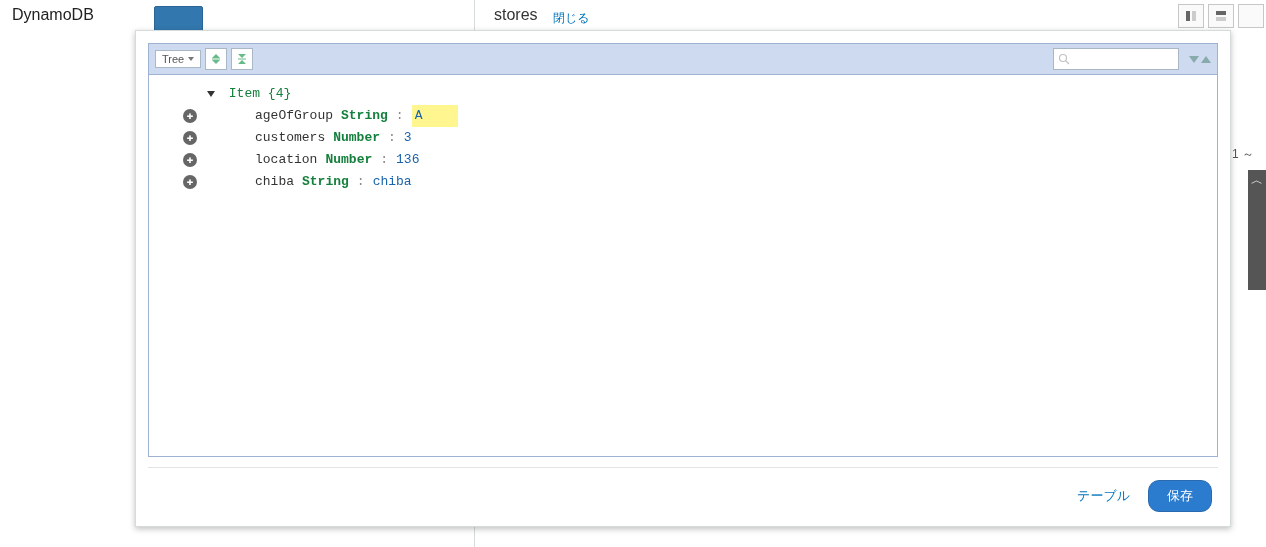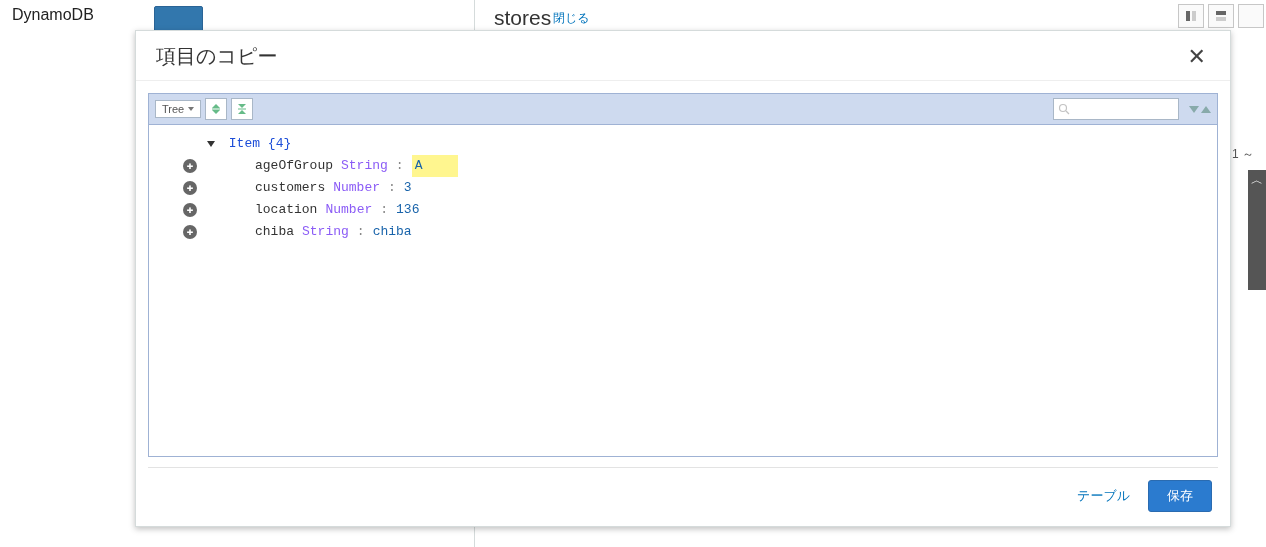--- a/index.html
+++ b/index.html
@@ -70,21 +70,21 @@
     position: absolute;
     left: 360px;
     top: 0;
     bottom: 0;
     border-left: 1px solid #d5dbdb;
   }
   .bg-tabletitle {
     position: absolute;
     left: 380px;
     top: 6px;
-    font-size: 21px;
+    font-size: 16px;
     color: #333;
     text-align: center;
   }
   .bg-close {
     position: absolute;
     left: 439px;
     top: 10px;
     font-size: 12px;
     color: #0073bb;
   }
@@ -251,40 +251,40 @@
   }
   .disclose {
     display:inline-block;
     width:0;height:0;
     border-left:4px solid transparent;
     border-right:4px solid transparent;
     border-top:6px solid #333;
     margin-right:6px;
     vertical-align: middle;
   }
-  .item-label { color:#1d4ed8; }
+  .item-label { color:#15803d; }
   .attr-row {
     display:flex;
     align-items:center;
     gap:8px;
     padding-left: 24px;
   }
   .row-add {
     width:14px;height:14px;
     border-radius:50%;
     background:#666;
     color:#fff;
     font-size:11px;
     line-height:14px;
     text-align:center;
     cursor:pointer;
     flex-shrink:0;
   }
   .attr-name { color:#333; padding-left: 50px; }
-  .attr-type { color:#8b5cf6; }
+  .attr-type { color:#15803d;font-weight:bold; }
   .colon { color:#888; }
   .attr-val { color:#1863aa; }
   .val-editing {
     background:#fff68f;
     padding:0 3px;
     min-width:40px;
     display:inline-block;
   }
 
   .modal-sep {
@@ -302,21 +302,21 @@
     color:#0073bb;
     font-size:13px;
     cursor:pointer;
   }
   .btn-save {
     background:#2b7bcf;
     border:1px solid #2a6bb0;
     color:#fff;
     font-size:13px;
     padding:6px 18px;
-    border-radius:3px;
+    border-radius:11px;
     cursor:pointer;
   }
 </style>
 </head>
 <body>
 
 <div class="bg">
   <div class="bg-sidebar">
     <h1>DynamoDB</h1>
   </div>
@@ -343,24 +343,20 @@
       <div class="ib">&nbsp;</div>
     </div>
     <div class="bg-pager">1 ～</div>
     <div class="bg-scroll">
       <div class="chev">︿</div>
     </div>
   </div>
 </div>
 
 <div class="modal">
-  <div class="modal-header">
-    <div class="modal-title">項目のコピー</div>
-    <div class="modal-close">✕</div>
-  </div>
 
   <div class="modal-body">
     <div class="editor-frame">
       <div class="toolbar">
         <div class="tree-dd">
           <span>Tree</span>
           <span class="caret"></span>
         </div>
         <div class="tool-btn">
           <svg width="12" height="12">

